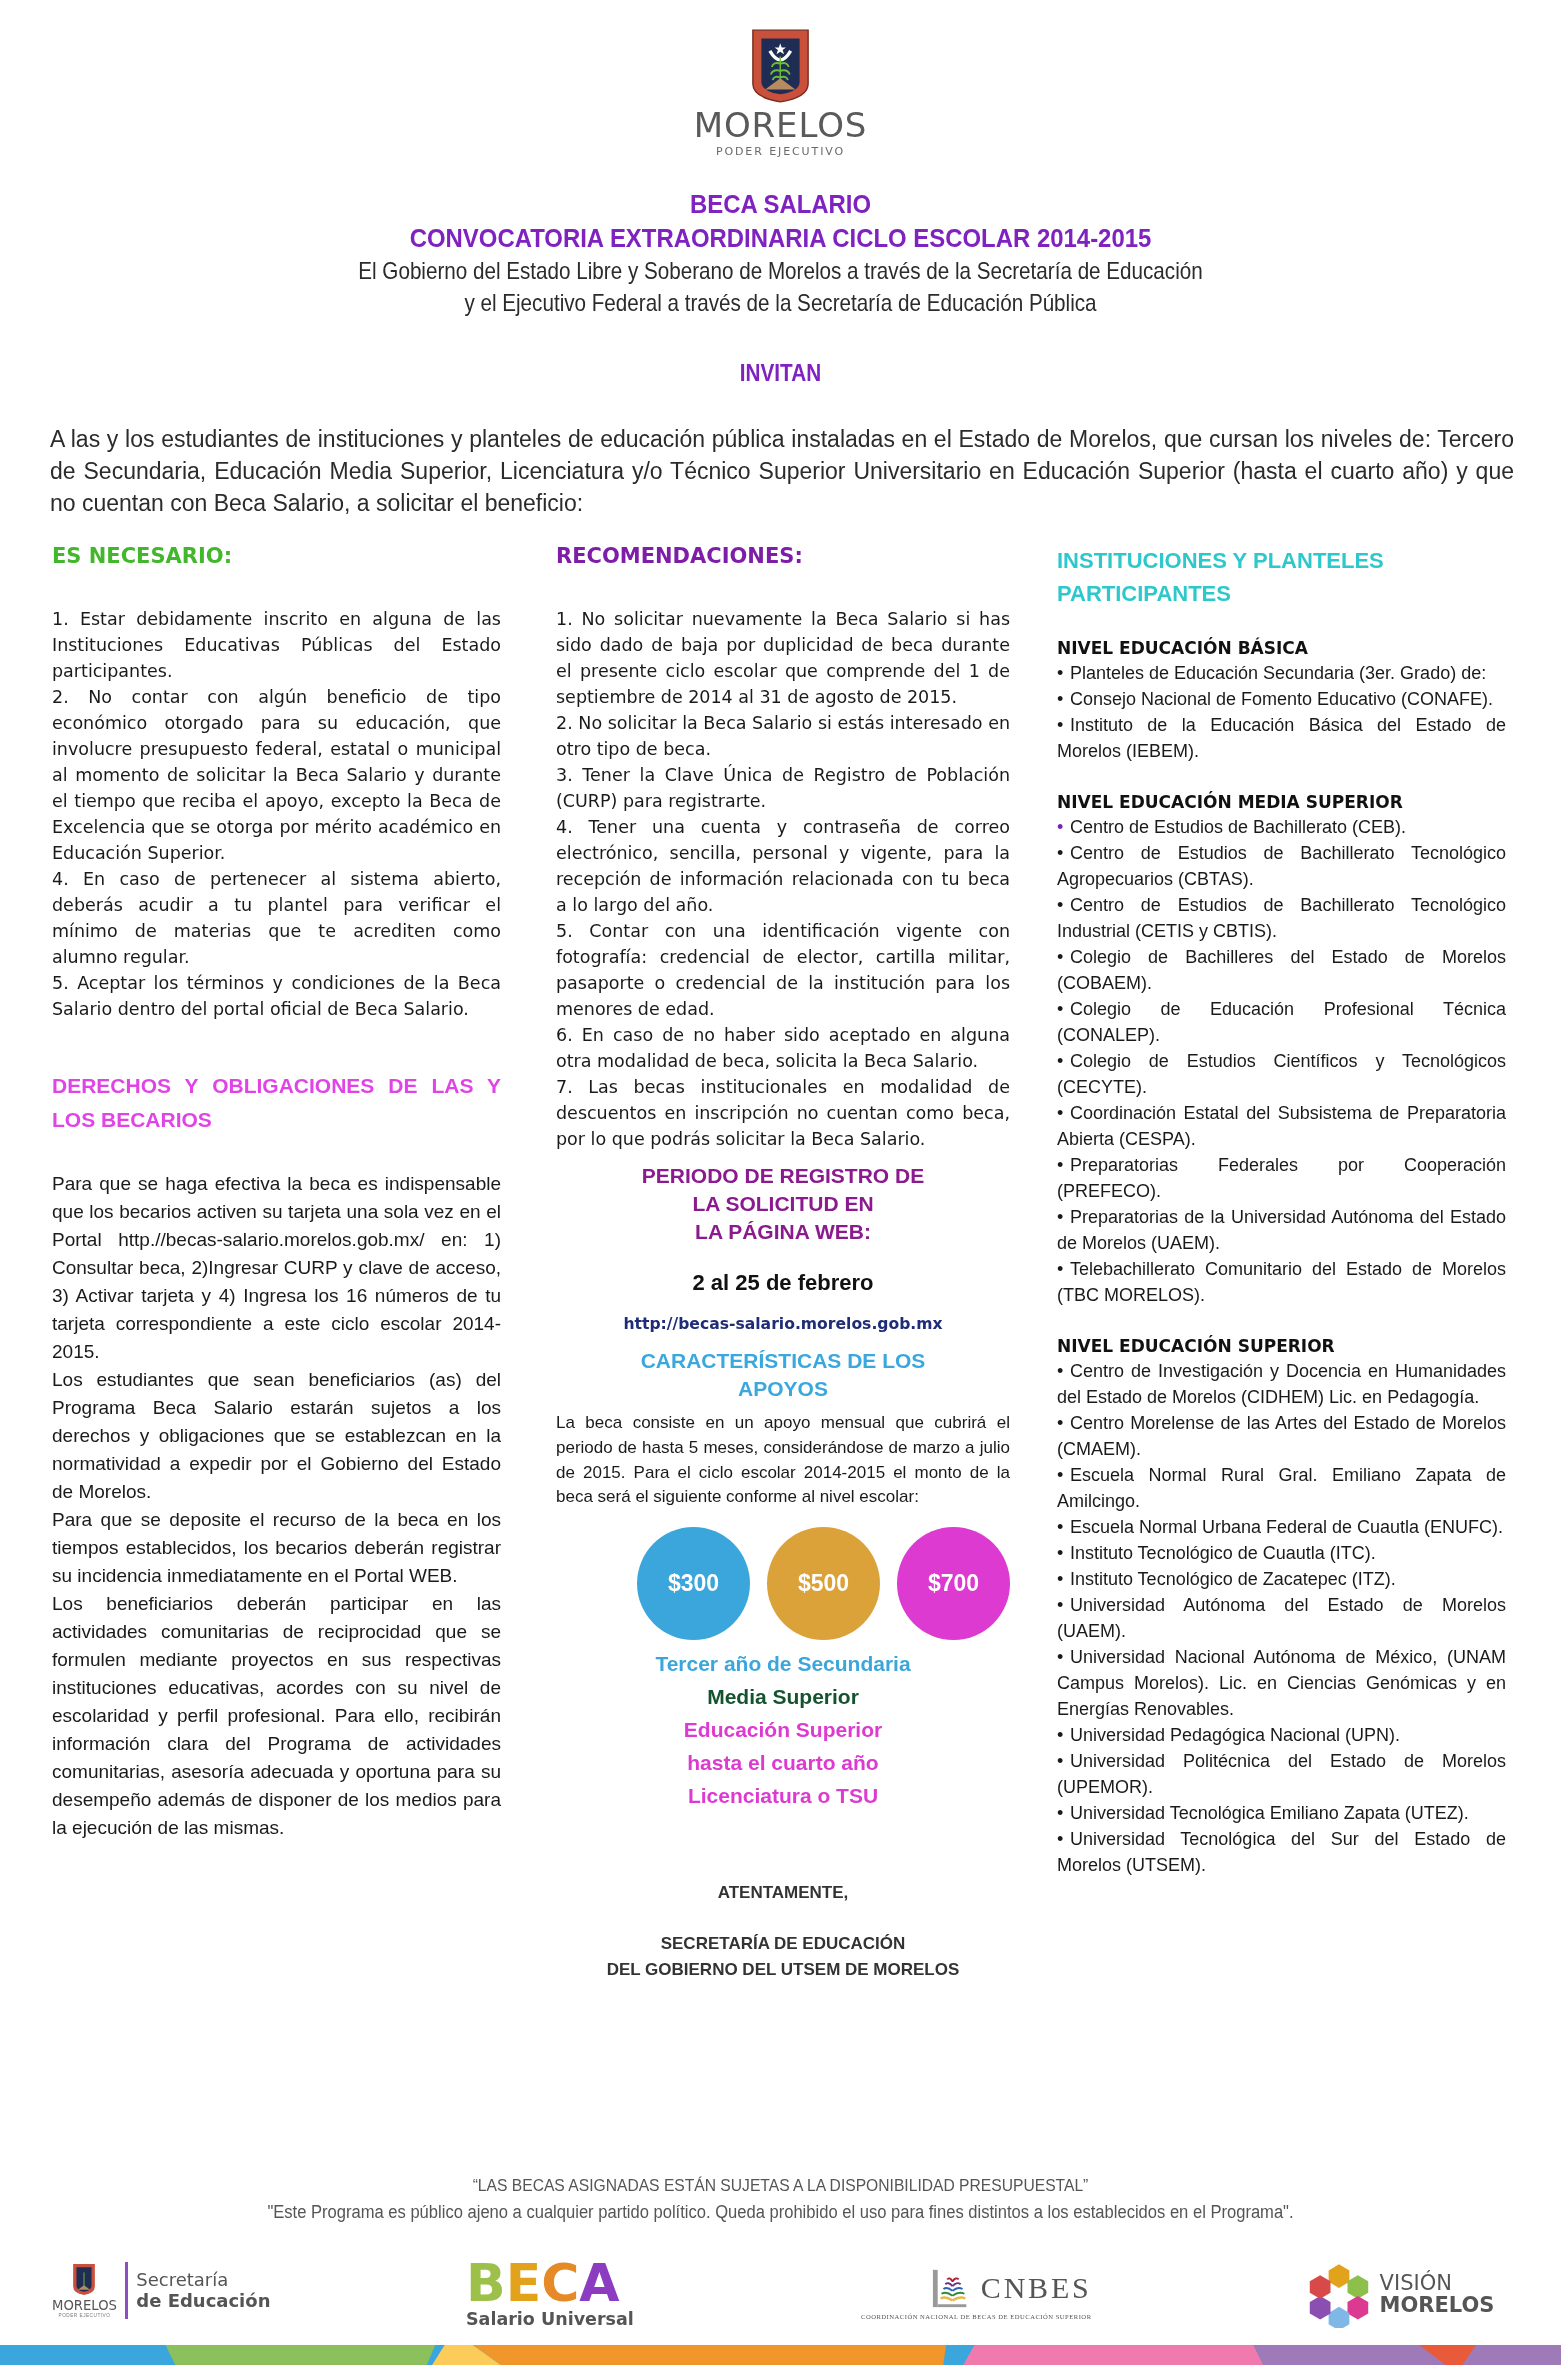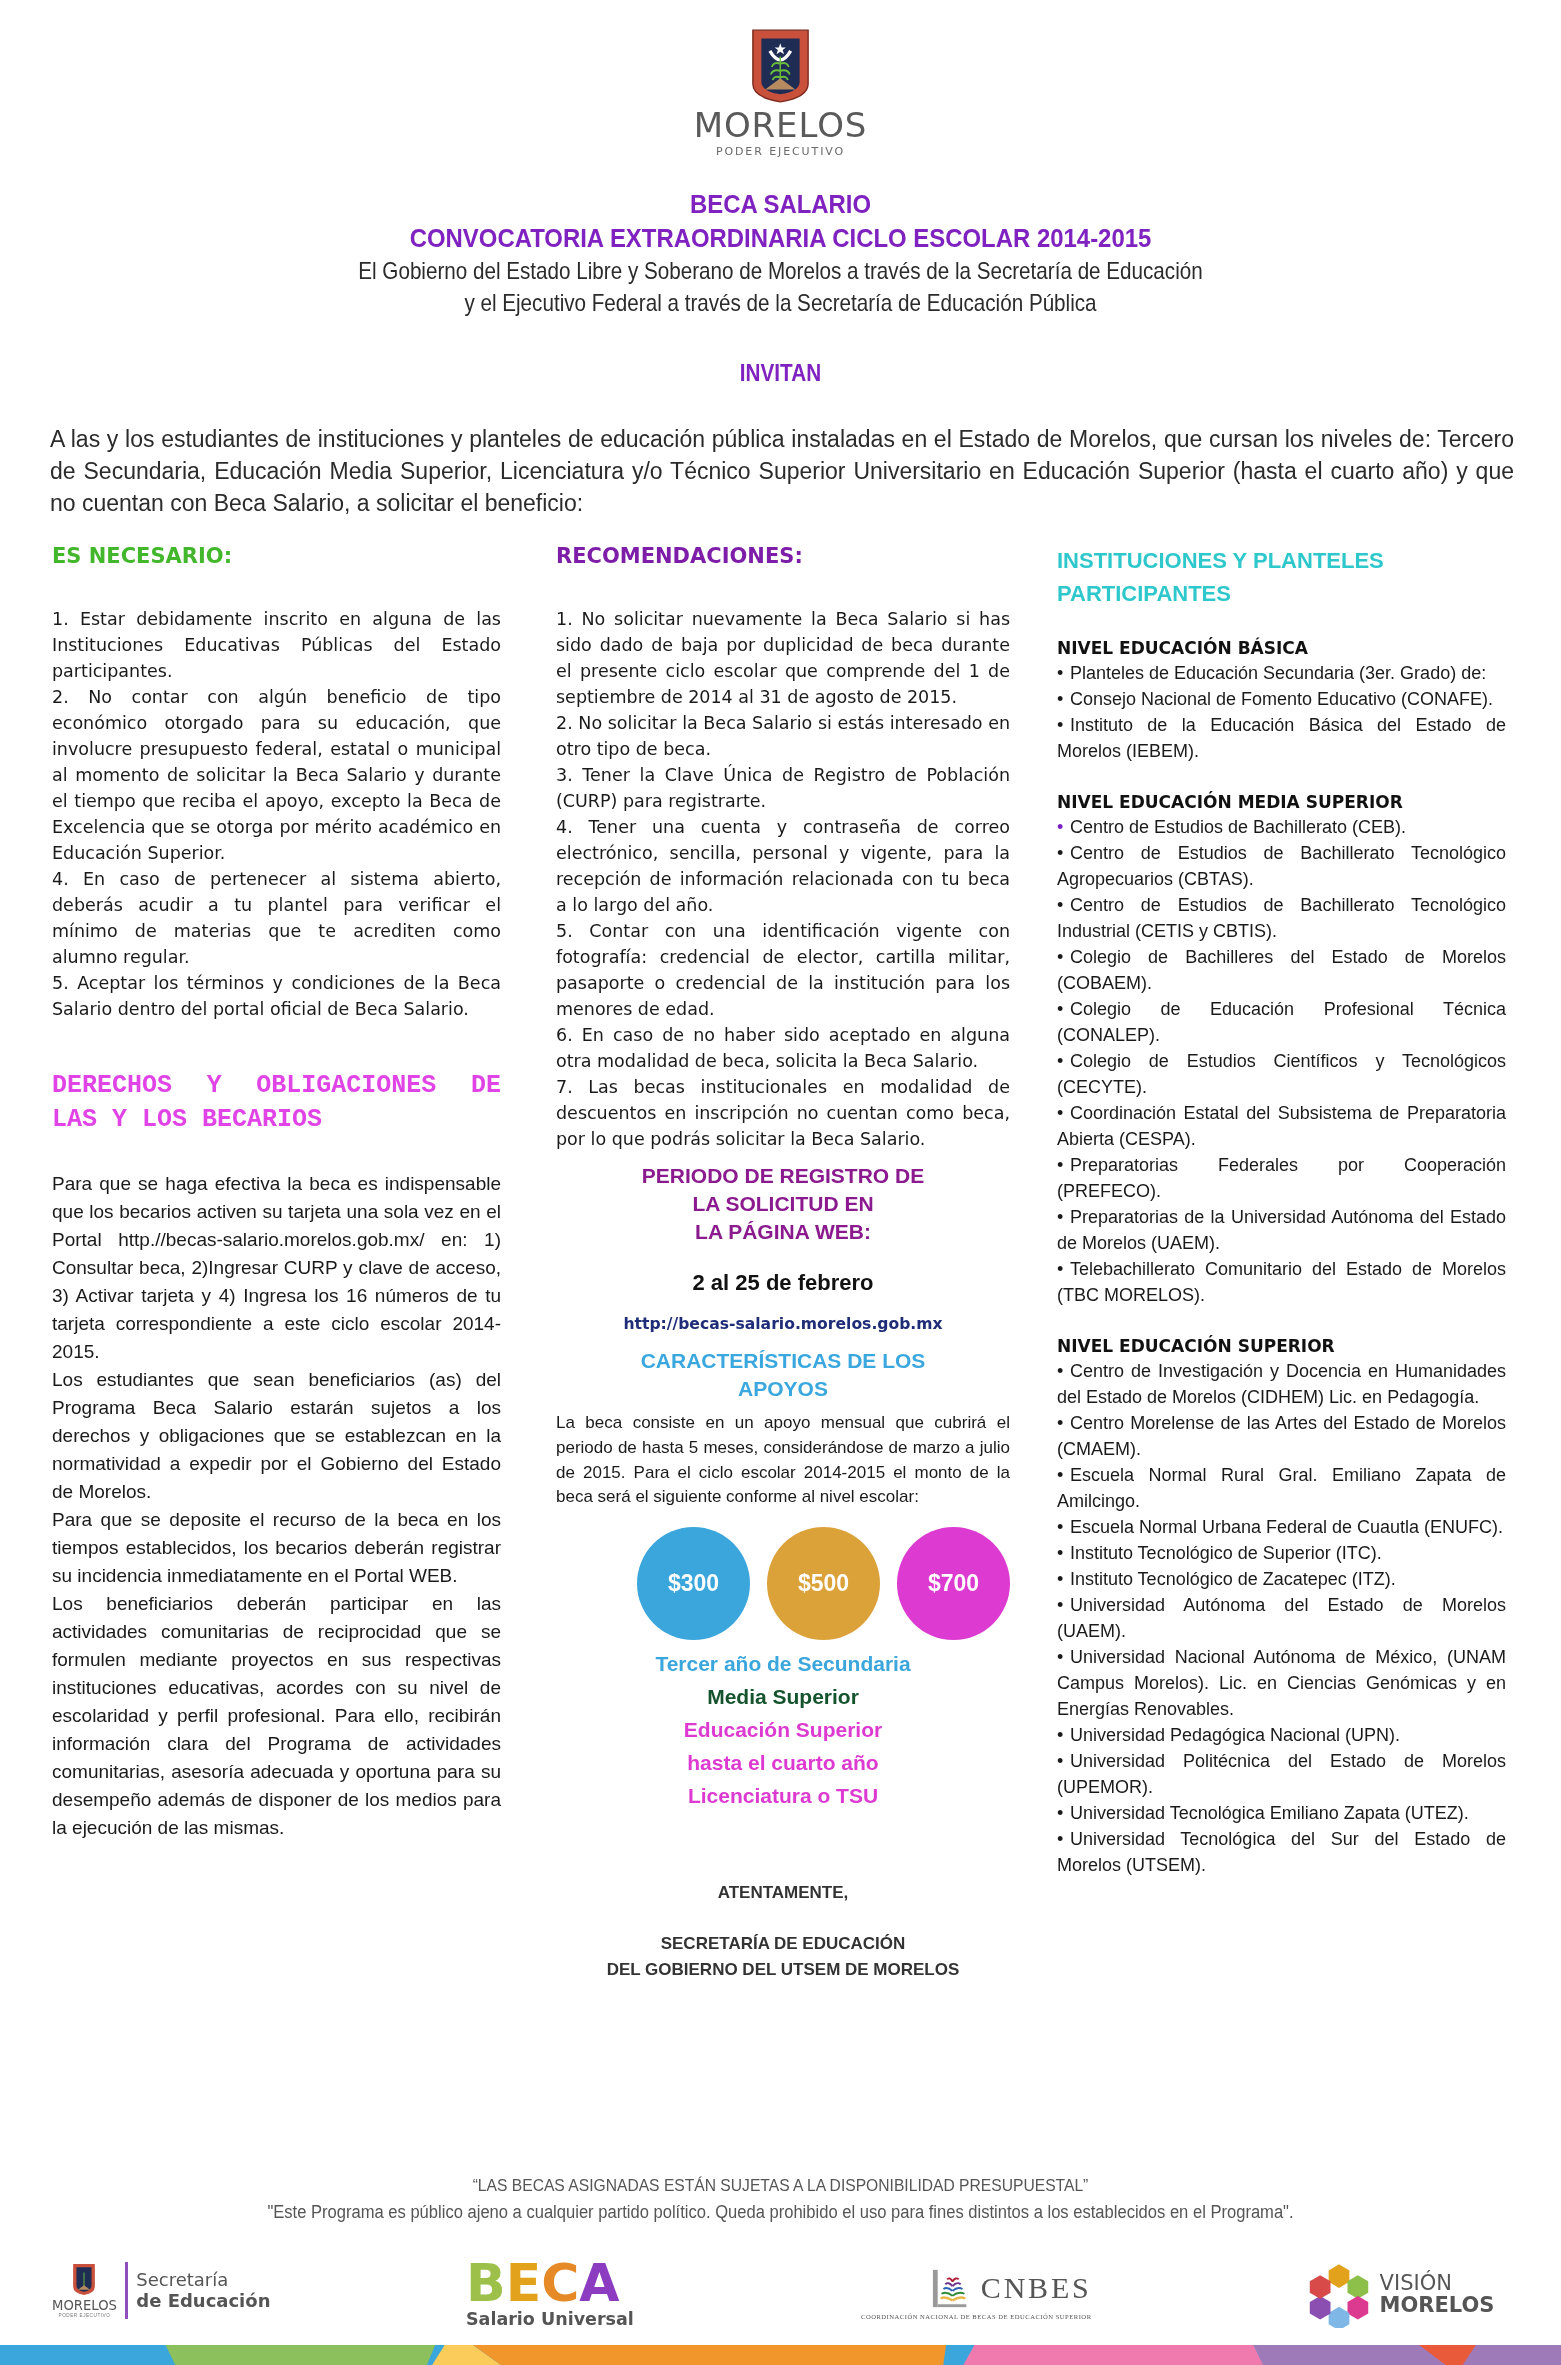--- a/index.html
+++ b/index.html
@@ -20,21 +20,21 @@
 
   
   .col { position:absolute; top:544px; }
   .col1 { left:52px; width:449px; }
   .col2 { left:556px; width:454px; }
   .col3 { left:1057px; width:449px; }
 
   .h-green { font-family:"DejaVu Sans", sans-serif; font-weight:bold; color:#43b72c; font-size:21px; margin:0 0 38px 0; }
   .h-purple { font-family:"DejaVu Sans", sans-serif; font-weight:bold; color:#7d1da8; font-size:21px; margin:0 0 38px 0; }
   .h-teal { font-family:Liberation Sans, sans-serif; font-weight:bold; color:#2ec8cc; font-size:22px; line-height:33px; margin:0 0 28px 0; }
-  .h-pink { font-family:Liberation Mono, monospace; font-weight:bold; color:#e144e6; font-size:25px; line-height:34px; margin:0 0 33px 0; text-align:justify; }
+  .h-pink { font-family:Liberation Sans, sans-serif; font-weight:bold; color:#e144e6; font-size:21px; line-height:34px; margin:0 0 33px 0; text-align:justify; }
 
   .list p, .para p { margin:0; }
   .list { font-family:"DejaVu Sans", sans-serif; font-size:17.5px; line-height:26px; text-align:justify; color:#1a1a1a; }
   .para { font-family:"Liberation Sans", sans-serif; font-size:19px; line-height:28px; text-align:justify; color:#1a1a1a; }
 
   .derechos { margin-top:47px; }
 
   
   .center { text-align:center; }
   .periodo { font-weight:bold; color:#8a1a8e; font-size:21px; line-height:28px; margin-top:9.5px; }
@@ -205,21 +205,21 @@
     <p><span class="dot">•</span><span>Preparatorias de la Universidad Autónoma del Estado de Morelos (UAEM).</span></p>
     <p><span class="dot">•</span><span>Telebachillerato Comunitario del Estado de Morelos (TBC MORELOS).</span></p>
   </div>
 
   <div class="nivel">NIVEL EDUCACIÓN SUPERIOR</div>
   <div class="bullets">
     <p><span class="dot">•</span><span>Centro de Investigación y Docencia en Humanidades del Estado de Morelos (CIDHEM) Lic. en Pedagogía.</span></p>
     <p><span class="dot">•</span><span>Centro Morelense de las Artes del Estado de Morelos  (CMAEM).</span></p>
     <p><span class="dot">•</span><span>Escuela Normal Rural Gral. Emiliano Zapata de Amilcingo.</span></p>
     <p><span class="dot">•</span><span>Escuela Normal Urbana Federal de Cuautla (ENUFC).</span></p>
-    <p><span class="dot">•</span><span>Instituto Tecnológico de Superior (ITC).</span></p>
+    <p><span class="dot">•</span><span>Instituto Tecnológico de Cuautla (ITC).</span></p>
     <p><span class="dot">•</span><span>Instituto Tecnológico de Zacatepec (ITZ).</span></p>
     <p><span class="dot">•</span><span>Universidad Autónoma del Estado de Morelos (UAEM).</span></p>
     <p><span class="dot">•</span><span>Universidad Nacional Autónoma de México, (UNAM Campus Morelos). Lic. en Ciencias Genómicas y  en Energías Renovables.</span></p>
     <p><span class="dot">•</span><span>Universidad Pedagógica Nacional (UPN).</span></p>
     <p><span class="dot">•</span><span>Universidad Politécnica del Estado de Morelos (UPEMOR).</span></p>
     <p><span class="dot">•</span><span>Universidad Tecnológica Emiliano Zapata (UTEZ).</span></p>
     <p><span class="dot">•</span><span>Universidad Tecnológica del Sur del Estado de Morelos (UTSEM).</span></p>
   </div>
 </div>
 

